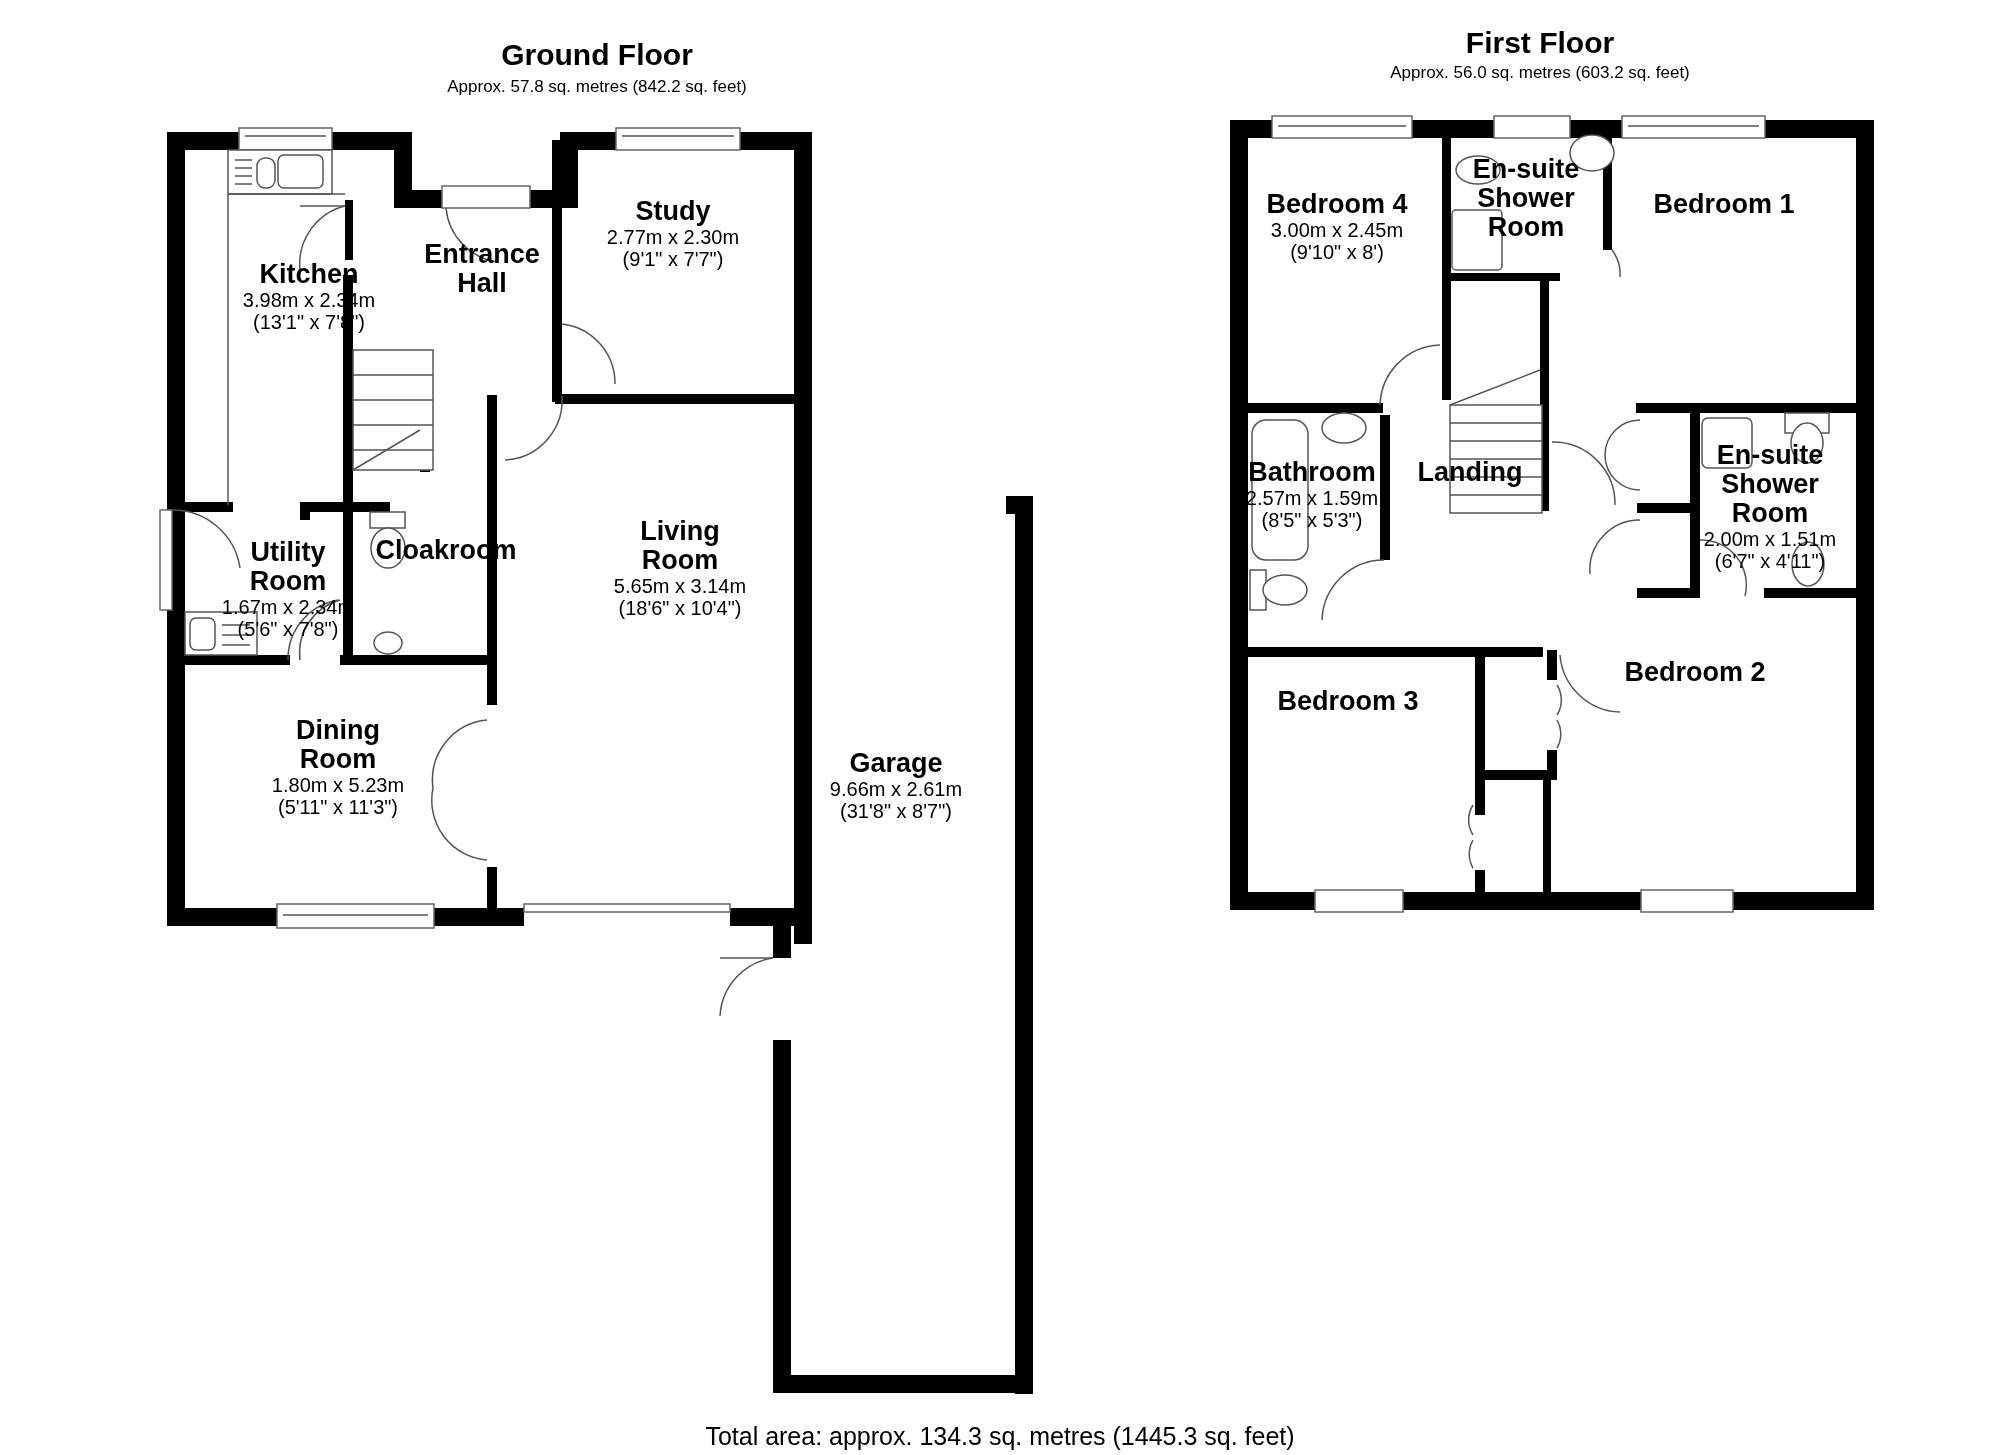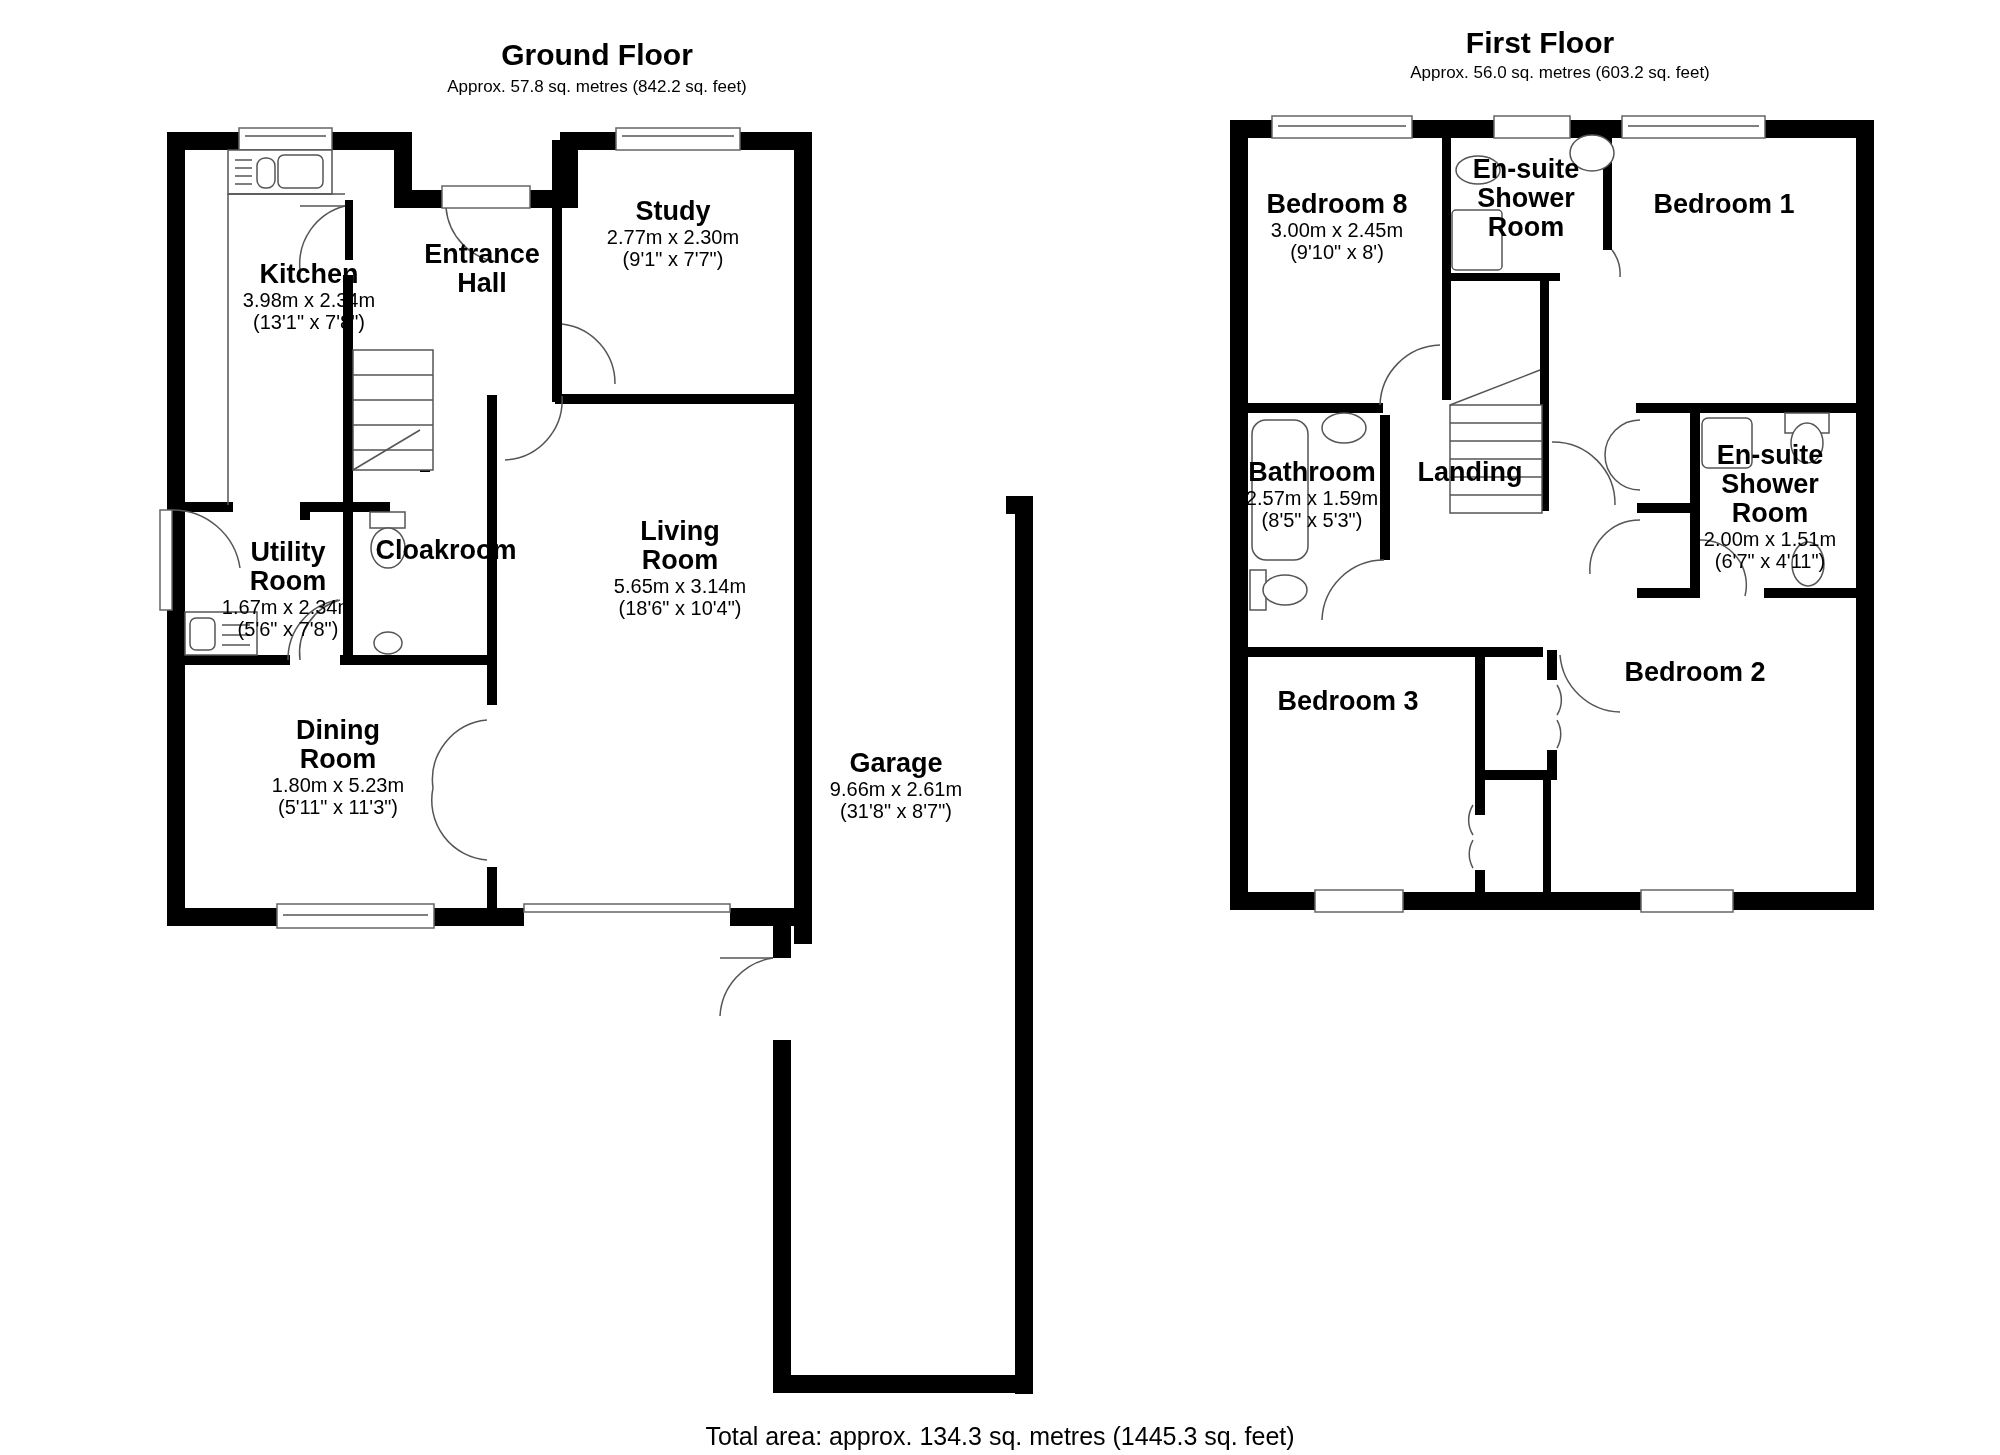--- a/index.html
+++ b/index.html
@@ -184,21 +184,21 @@
     <path class="thin" d="M1473 805 A 28 28 0 0 0 1473 835"></path>
     <path class="thin" d="M1473 840 A 28 28 0 0 0 1473 868"></path>
     <path class="thin" d="M1700 540 A 45 45 0 0 1 1745 596"></path>
   </g>
 </svg>
 
 <div class="txt floor-title" style="left:597px; top:40px;">Ground Floor</div>
 <div class="txt floor-sub" style="left:597px; top:78px;">Approx. 57.8 sq. metres (842.2 sq. feet)</div>
 
 <div class="txt floor-title" style="left:1540px; top:28px;">First Floor</div>
-<div class="txt floor-sub" style="left:1540px; top:64px;margin-left:20px;">Approx. 56.0 sq. metres (603.2 sq. feet)</div>
+<div class="txt floor-sub" style="left:1540px; top:64px;">Approx. 56.0 sq. metres (603.2 sq. feet)</div>
 
 <div class="txt" style="left:309px; top:260px;">
   <div class="room-name">Kitchen</div>
   <div class="room-dim">3.98m x 2.34m</div>
   <div class="room-dim">(13'1" x 7'8")</div>
 </div>
 <div class="txt" style="left:482px; top:240px;">
   <div class="room-name">Entrance
 Hall</div>
 </div>
@@ -228,21 +228,21 @@
   <div class="room-dim">1.80m x 5.23m</div>
   <div class="room-dim">(5'11" x 11'3")</div>
 </div>
 <div class="txt" style="left:896px; top:717px;margin-top:32px;">
   <div class="room-name">Garage</div>
   <div class="room-dim">9.66m x 2.61m</div>
   <div class="room-dim">(31'8" x 8'7")</div>
 </div>
 
 <div class="txt" style="left:1337px; top:190px;">
-  <div class="room-name">Bedroom 8</div>
+  <div class="room-name">Bedroom 4</div>
   <div class="room-dim">3.00m x 2.45m</div>
   <div class="room-dim">(9'10" x 8')</div>
 </div>
 <div class="txt" style="left:1526px; top:155px;">
   <div class="room-name">En-suite
 Shower
 Room</div>
 </div>
 <div class="txt" style="left:1724px; top:190px;">
   <div class="room-name">Bedroom 1</div>

